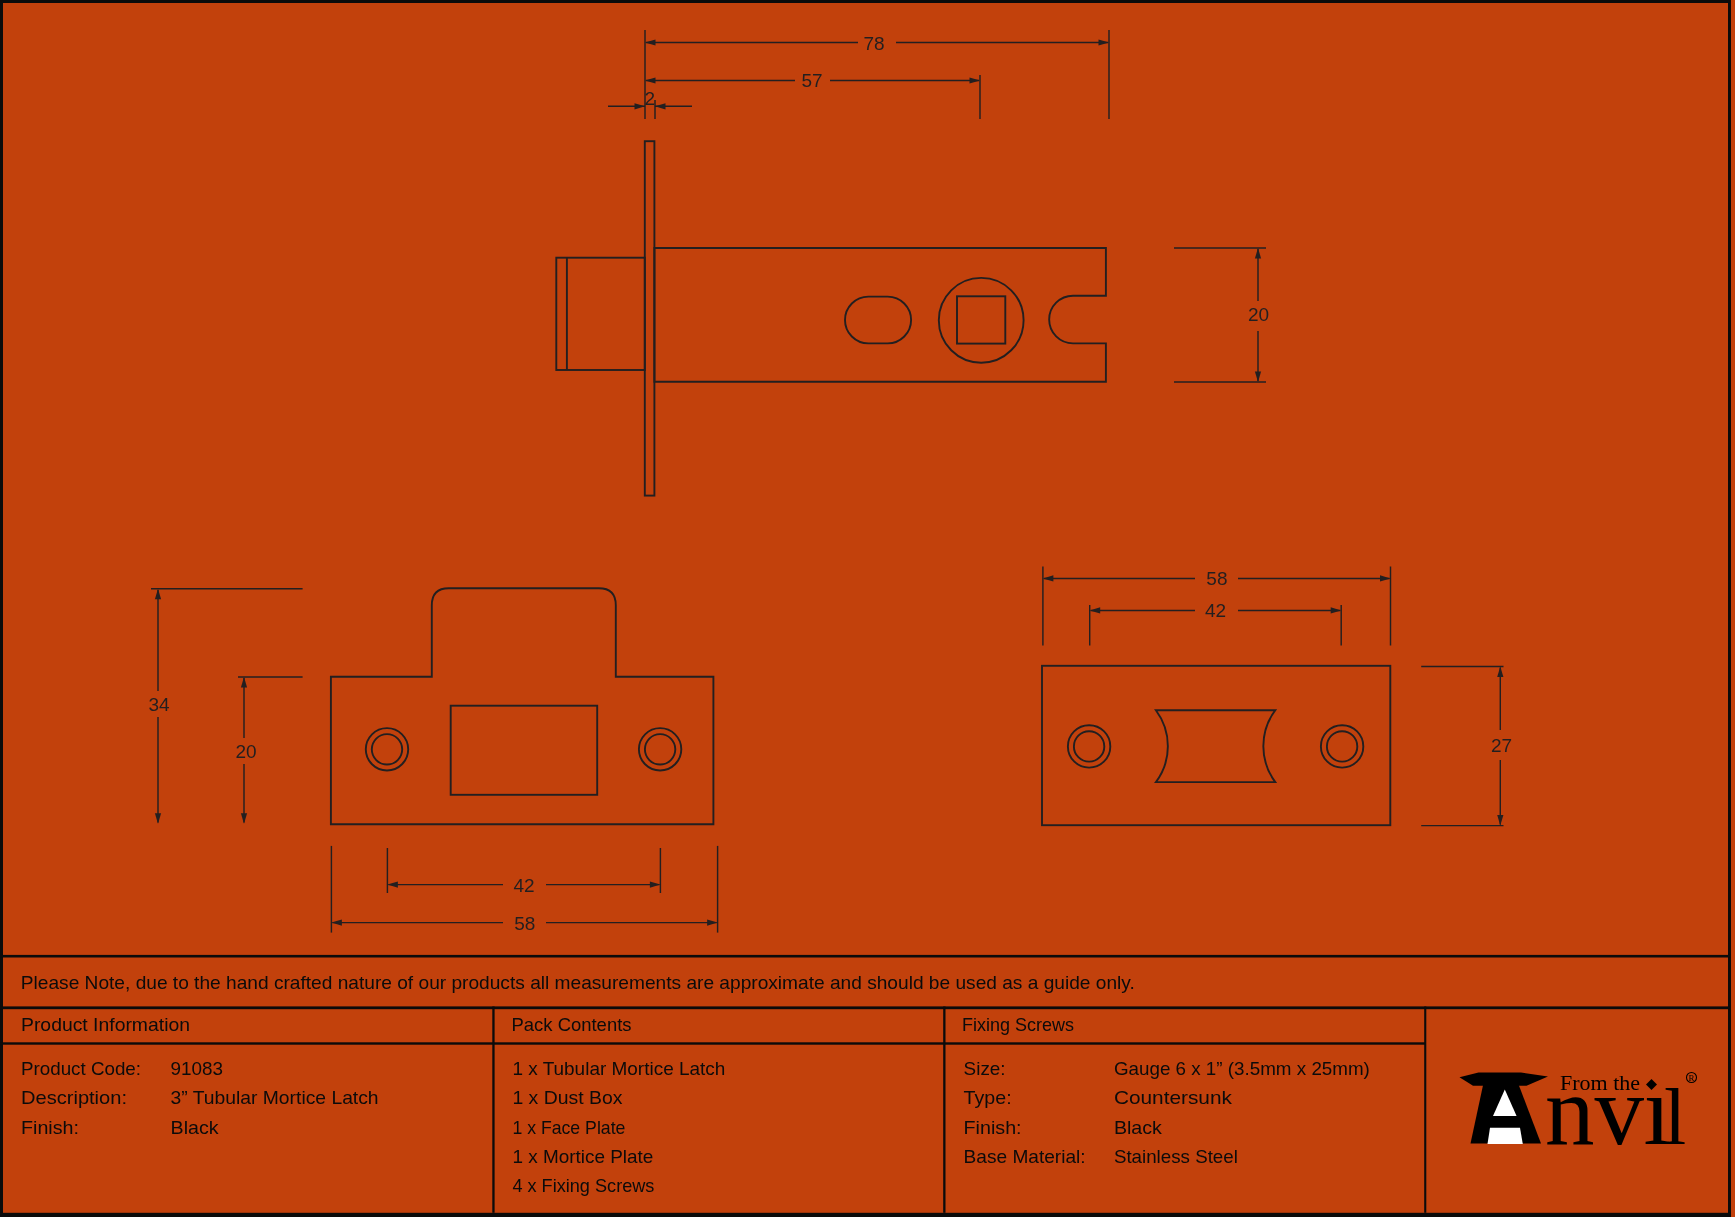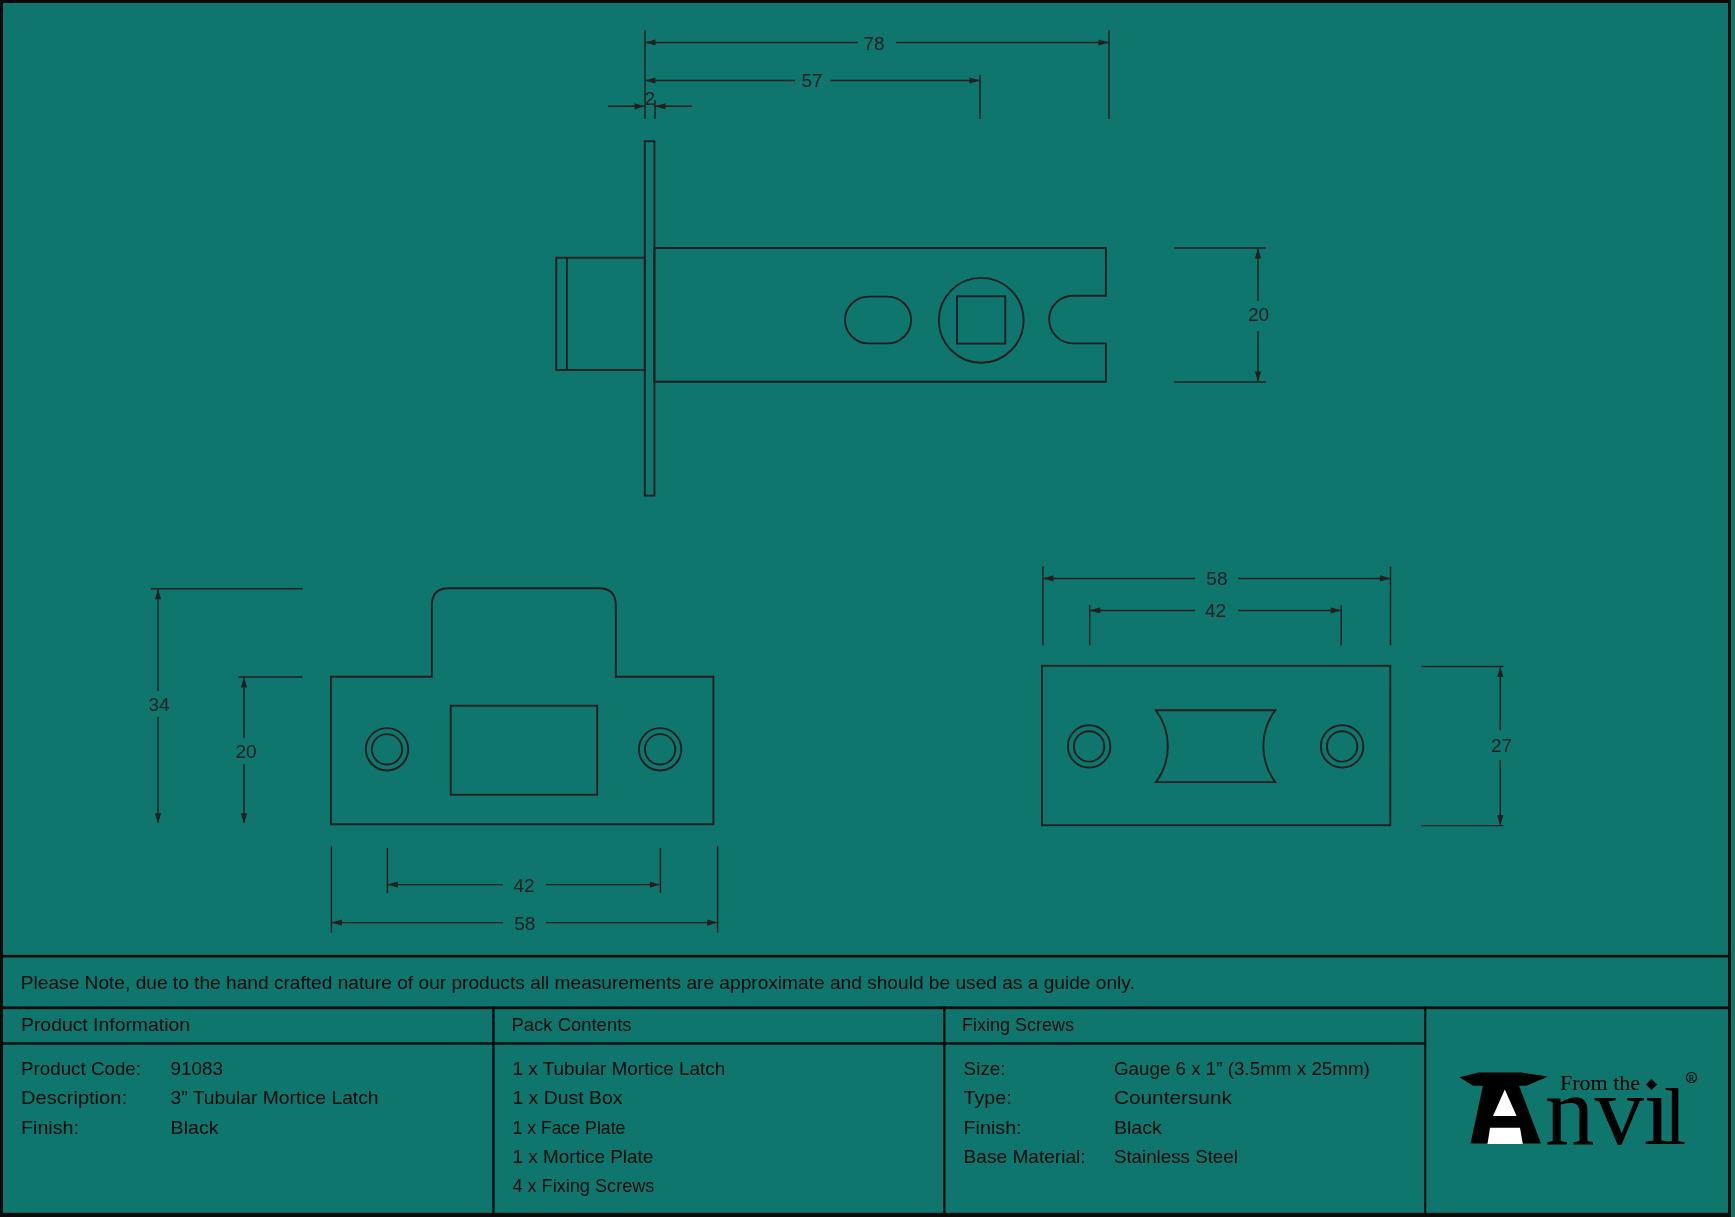--- a/index.html
+++ b/index.html
@@ -1,16 +1,16 @@
 <!DOCTYPE html>
 <html><head>
 <meta charset="utf-8">
 <style>
 html,body{margin:0;padding:0;background:#fff;}
-#page{position:relative;width:1735px;height:1217px;background:#0f766e;font-family:"Liberation Sans",sans-serif;overflow:hidden;}
+#page{position:relative;width:1735px;height:1217px;background:#c2410c;font-family:"Liberation Sans",sans-serif;overflow:hidden;}
 svg{position:absolute;left:0;top:0;}
 .dim{font-family:"Liberation Sans",sans-serif;font-size:19px;fill:#231f20;}
 .tbl{font-family:"Liberation Sans",sans-serif;font-size:19px;fill:#0b0b0b;}
 </style>
 </head>
 <body>
 <div id="page">
 <svg width="1735" height="1217" viewBox="0 0 1735 1217">
 
 <g>

